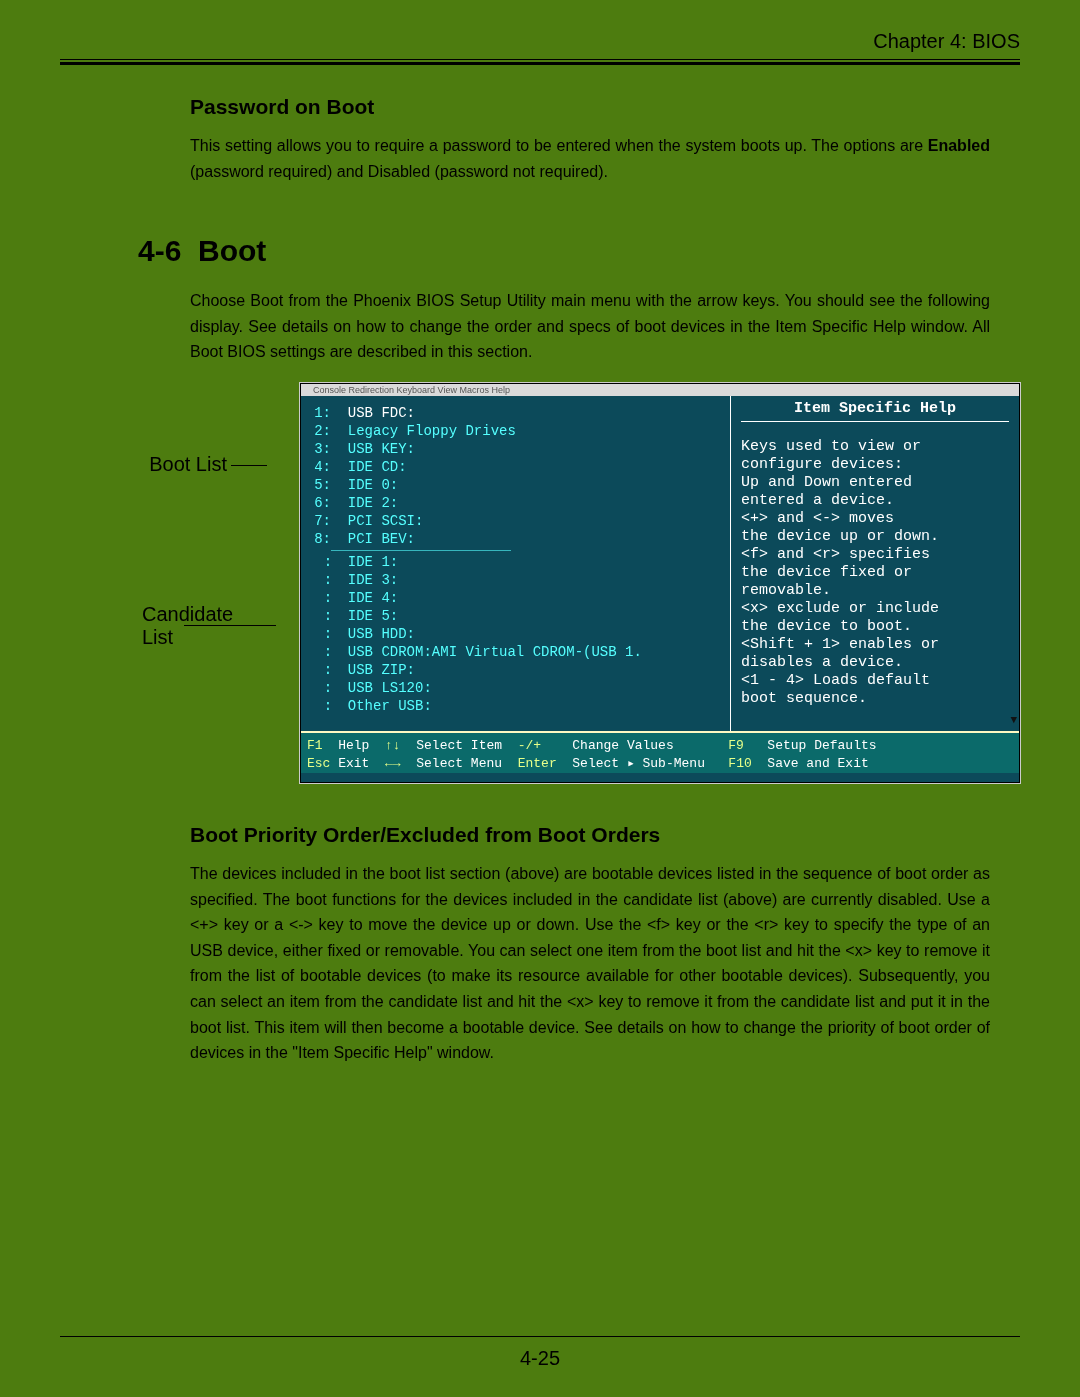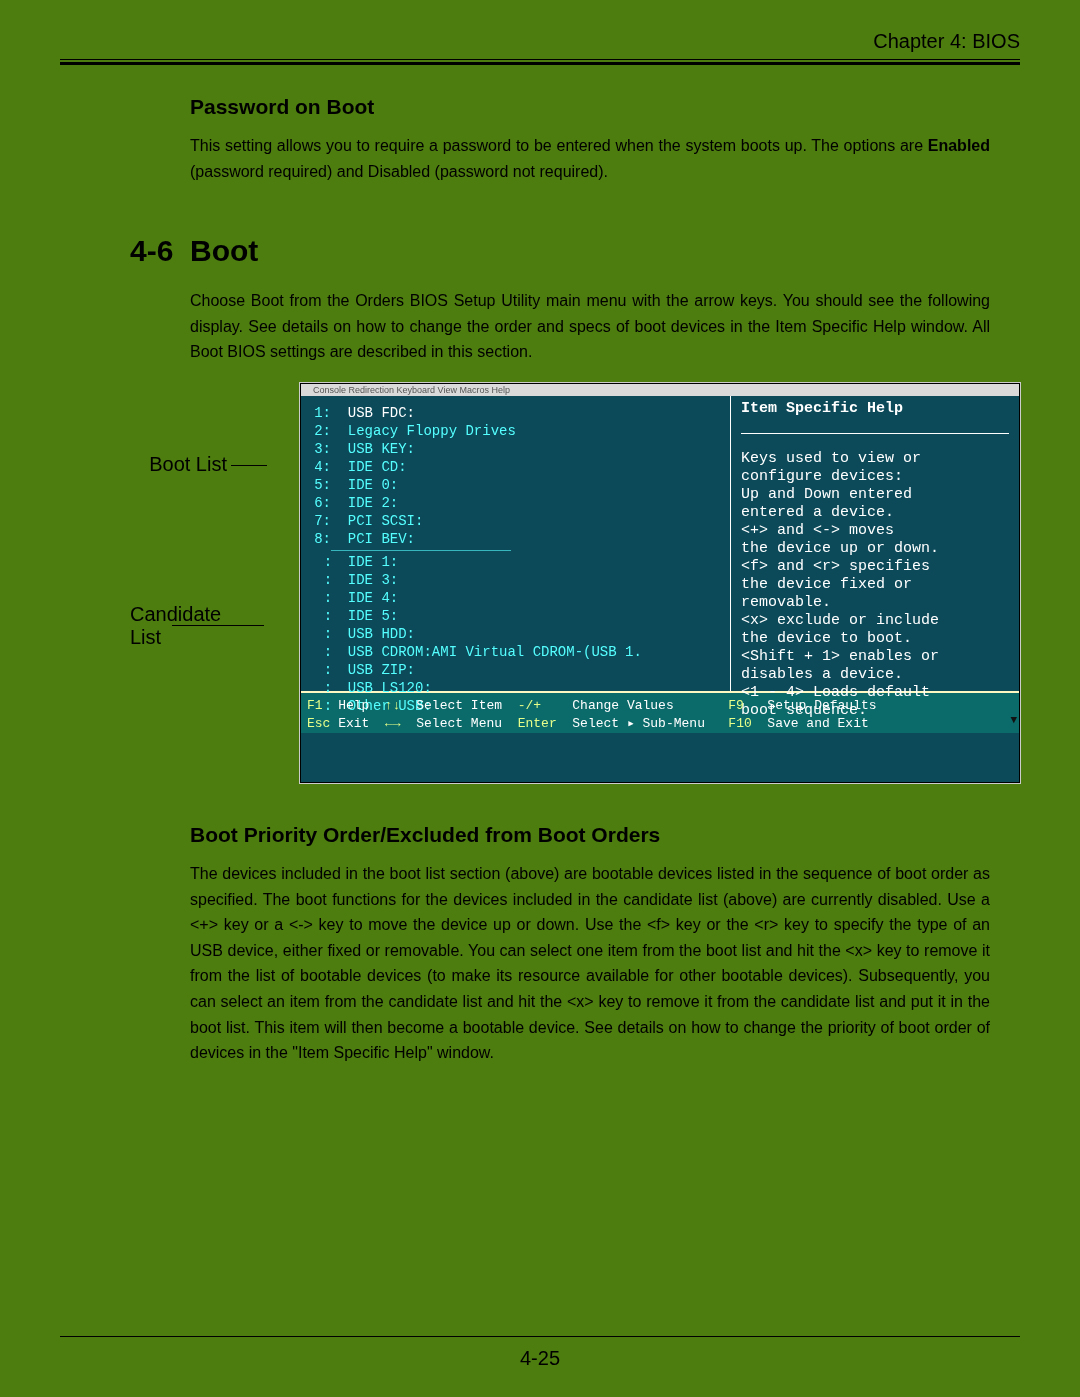--- a/index.html
+++ b/index.html
@@ -31,21 +31,21 @@
   .h3 {
     font-weight: bold;
     font-size: 21px;
     margin: 10px 0 14px 0;
   }
   .h2 {
     font-weight: bold;
     font-size: 30px;
     margin: 50px 0 20px -60px;
   }
-  .h2 .num { display:inline-block; width:60px;}
+  .h2 .num { display:inline-block; width:60px;margin-left:8px;}
   p.body {
     font-size: 16px;
     line-height: 1.6;
     text-align: justify;
     margin: 0 0 18px 0;
   }
   .figwrap {
     margin: 14px 0 30px -60px;
     position: relative;
     height: 410px;
@@ -81,37 +81,38 @@
   }
   .bios .menubar {
     background: #dadada;
     color: #555;
     font-size: 9px;
     padding: 1px 12px;
     font-family: Arial, sans-serif;
   }
   .bios .area {
     display: flex;
-    height: 295px;
+    height: 335px;
   }
   .bios .left {
     flex: 0 0 430px;
     border-right: 1px solid #fff;
     padding: 8px 6px;
     box-sizing: border-box;
   }
   .bios .right {
     flex: 1;
     padding: 0 10px 8px 10px;
     box-sizing: border-box;
   }
   .bios .ish {
     color: #fff;
     font-weight: bold;
-    padding: 4px 0 16px 0;
+    text-align: center;
+    padding: 4px 0 4px 0;
     border-bottom: 1px solid #fff;
     margin-bottom: 16px;
     font-size: 15px;
   }
   .bios .line {
     white-space: pre;
     color: #55ffff;
     line-height: 18px;
   }
   .bios .line .n { color:#55ffff; width:24px; display:inline-block; text-align:right; }
@@ -154,25 +155,25 @@
 
   <div class="section">
     <div class="h3">Password on Boot</div>
     <p class="body">
       <span>This setting allows you to require a password to be entered when the system boots up.  The options are </span><b>Enabled</b><span> (password required) and Disabled (password not required).</span>
     </p>
 
     <div class="h2">
       <span class="num">4-6</span><span>Boot</span>
     </div>
-    <p class="body">Choose Boot from the Orders BIOS Setup Utility main menu with the arrow keys. You should see the following display.  See details on how to change the order and specs of boot devices in the Item Specific Help window.  All Boot BIOS settings are described in this section.</p>
+    <p class="body">Choose Boot from the Phoenix BIOS Setup Utility main menu with the arrow keys. You should see the following display.  See details on how to change the order and specs of boot devices in the Item Specific Help window.  All Boot BIOS settings are described in this section.</p>
 
     <div class="figwrap">
       <div class="annot line" style="left:15px; top:70px; width:82px;">Boot List</div>
-      <div class="annot" style="left:0; top:220px; width:100px; text-align:left;">
+      <div class="annot" style="left:12px; top:220px; width:100px; text-align:left;">
         <span>Candidate List</span>
         <div style="position:absolute; height:1px; background:#000; top:22px; left:42px; width:92px;"></div>
       </div>
 
       <div class="bios">
         <div class="menubar">Console Redirection  Keyboard  View  Macros  Help</div>
         <div class="area">
           <div class="left" id="bios-left">
               <div class="line"><span class="n">1:</span>  <span class="t" style="color:#fff;">USB FDC:</span></div>
               <div class="line"><span class="n">2:</span>  <span class="t" style="">Legacy Floppy Drives</span></div>

